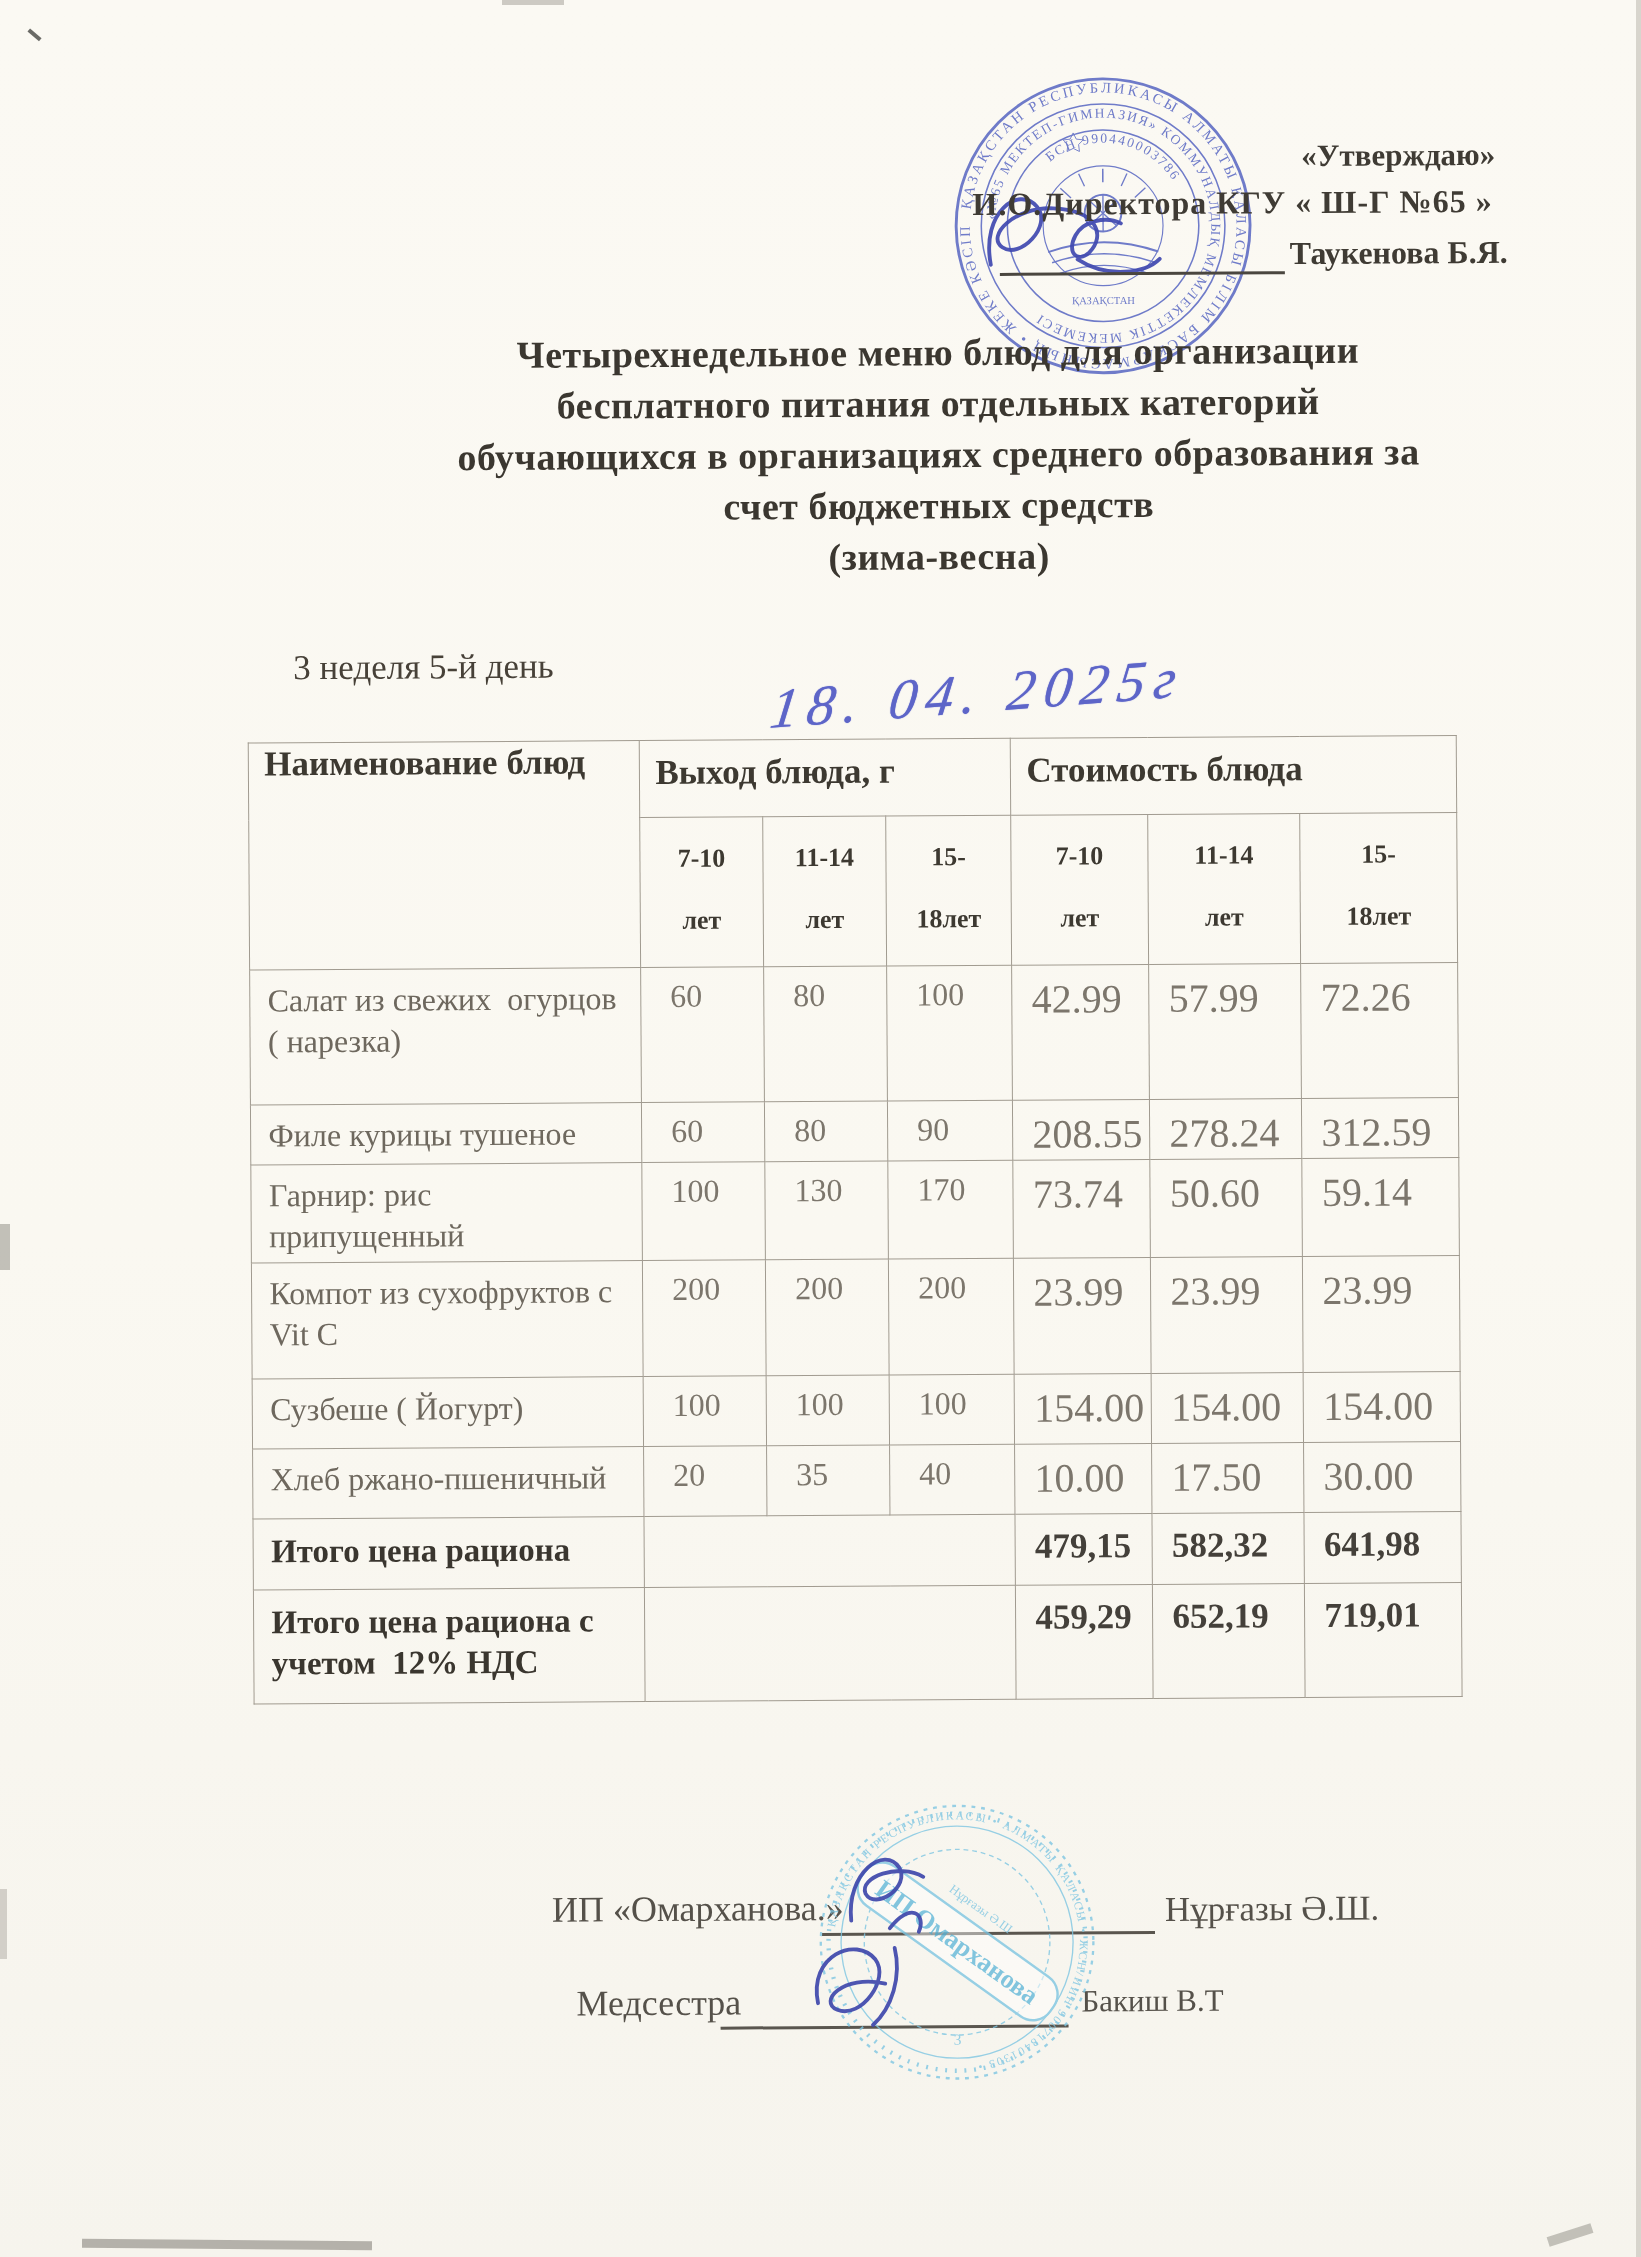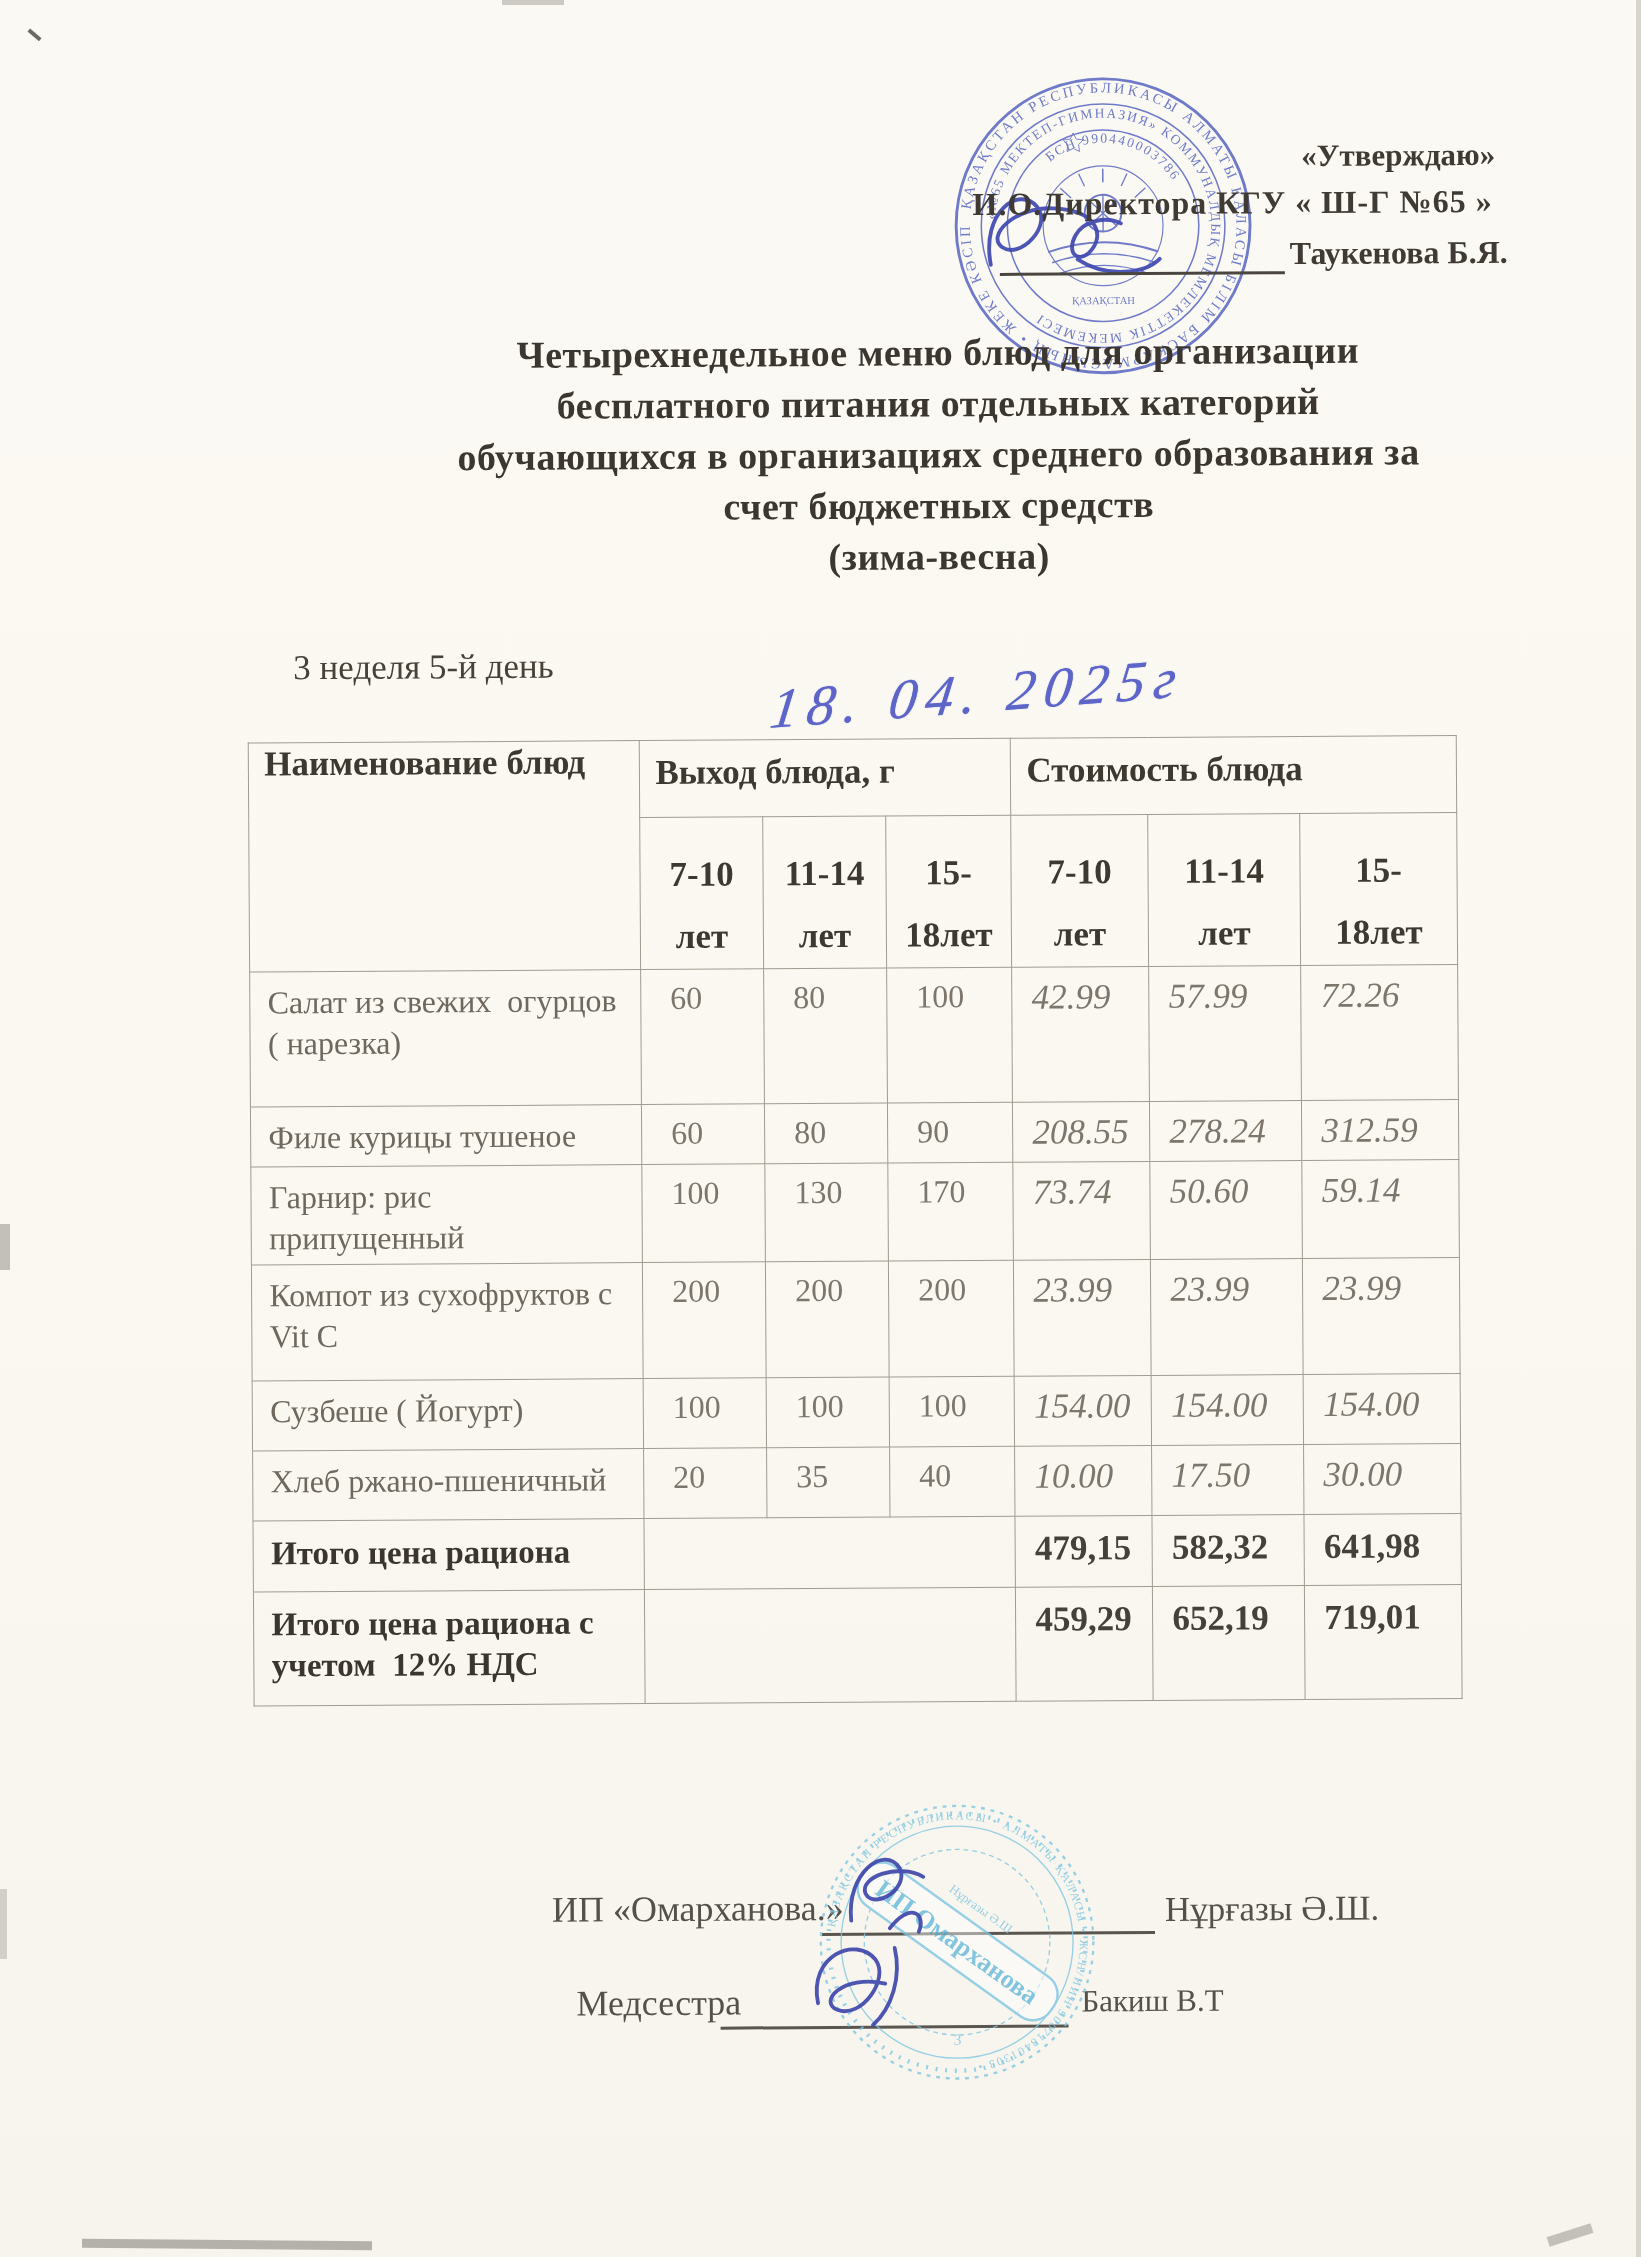--- a/index.html
+++ b/index.html
@@ -23,25 +23,25 @@
   .hdate{position:absolute;left:772px;top:662px;font-size:56px;color:#5d65c8;
          font-style:italic;letter-spacing:8.7px;transform:rotate(-4deg) skewX(-12deg);
          text-shadow:0 0 1px #6d74d0;}
 
   
   table.menu{position:absolute;left:249px;top:739px;width:1207px;border-collapse:collapse;
              table-layout:fixed;font-family:"Liberation Serif",serif;}
   table.menu td{border:1.9px solid #a19b90;vertical-align:top;overflow:hidden;}
   td.hname{font-weight:bold;font-size:35px;color:#3d3931;vertical-align:middle;padding-left:15.4px;}
   td.hgroup{font-weight:bold;font-size:35px;color:#3d3931;padding:11.6px 0 0 15.4px;}
-  td.age{font-weight:bold;font-size:35px;color:#3d3931;text-align:center;
-         white-space:pre-line;line-height:62px;padding-top:26px;}
+  td.age{font-weight:bold;font-size:26px;color:#3d3931;text-align:center;
+         white-space:pre-line;line-height:62px;padding-top:10px;}
   td.name{font-size:32px;color:#6e685e;white-space:pre;line-height:41px;padding:9.7px 3.9px 0 17.4px;}
   td.val{font-size:32px;color:#7c766c;padding:9.7px 0 0 29px;}
-  td.valp{font-size:35px;color:#7c766c;padding:9.7px 0 0 19.3px;font-style:italic;}
+  td.valp{font-size:40px;color:#7c766c;padding:9.7px 0 0 19.3px;}
   td.tlabel{font-weight:bold;font-size:33px;color:#3a362f;white-space:pre;line-height:41px;padding:11.6px 3.9px 0 17.4px;}
   td.tval{font-weight:bold;font-size:35px;color:#44403a;padding:11.6px 0 0 19.3px;}
 
   
   .f-ip{position:absolute;left:546px;top:1887px;font-size:36px;color:#55514a;}
   .f-ip-name{position:absolute;left:1159px;top:1892px;font-size:35px;color:#55514a;}
   .f-line1{position:absolute;left:816px;top:1933px;width:333px;height:2.9px;background:#5a564f;}
   .f-nurse{position:absolute;left:570px;top:1981px;font-size:36px;color:#55514a;}
   .f-nurse-name{position:absolute;left:1075px;top:1985px;font-size:31px;color:#55514a;}
   .f-line2{position:absolute;left:714px;top:2026px;width:348px;height:2.9px;background:#5a564f;}

